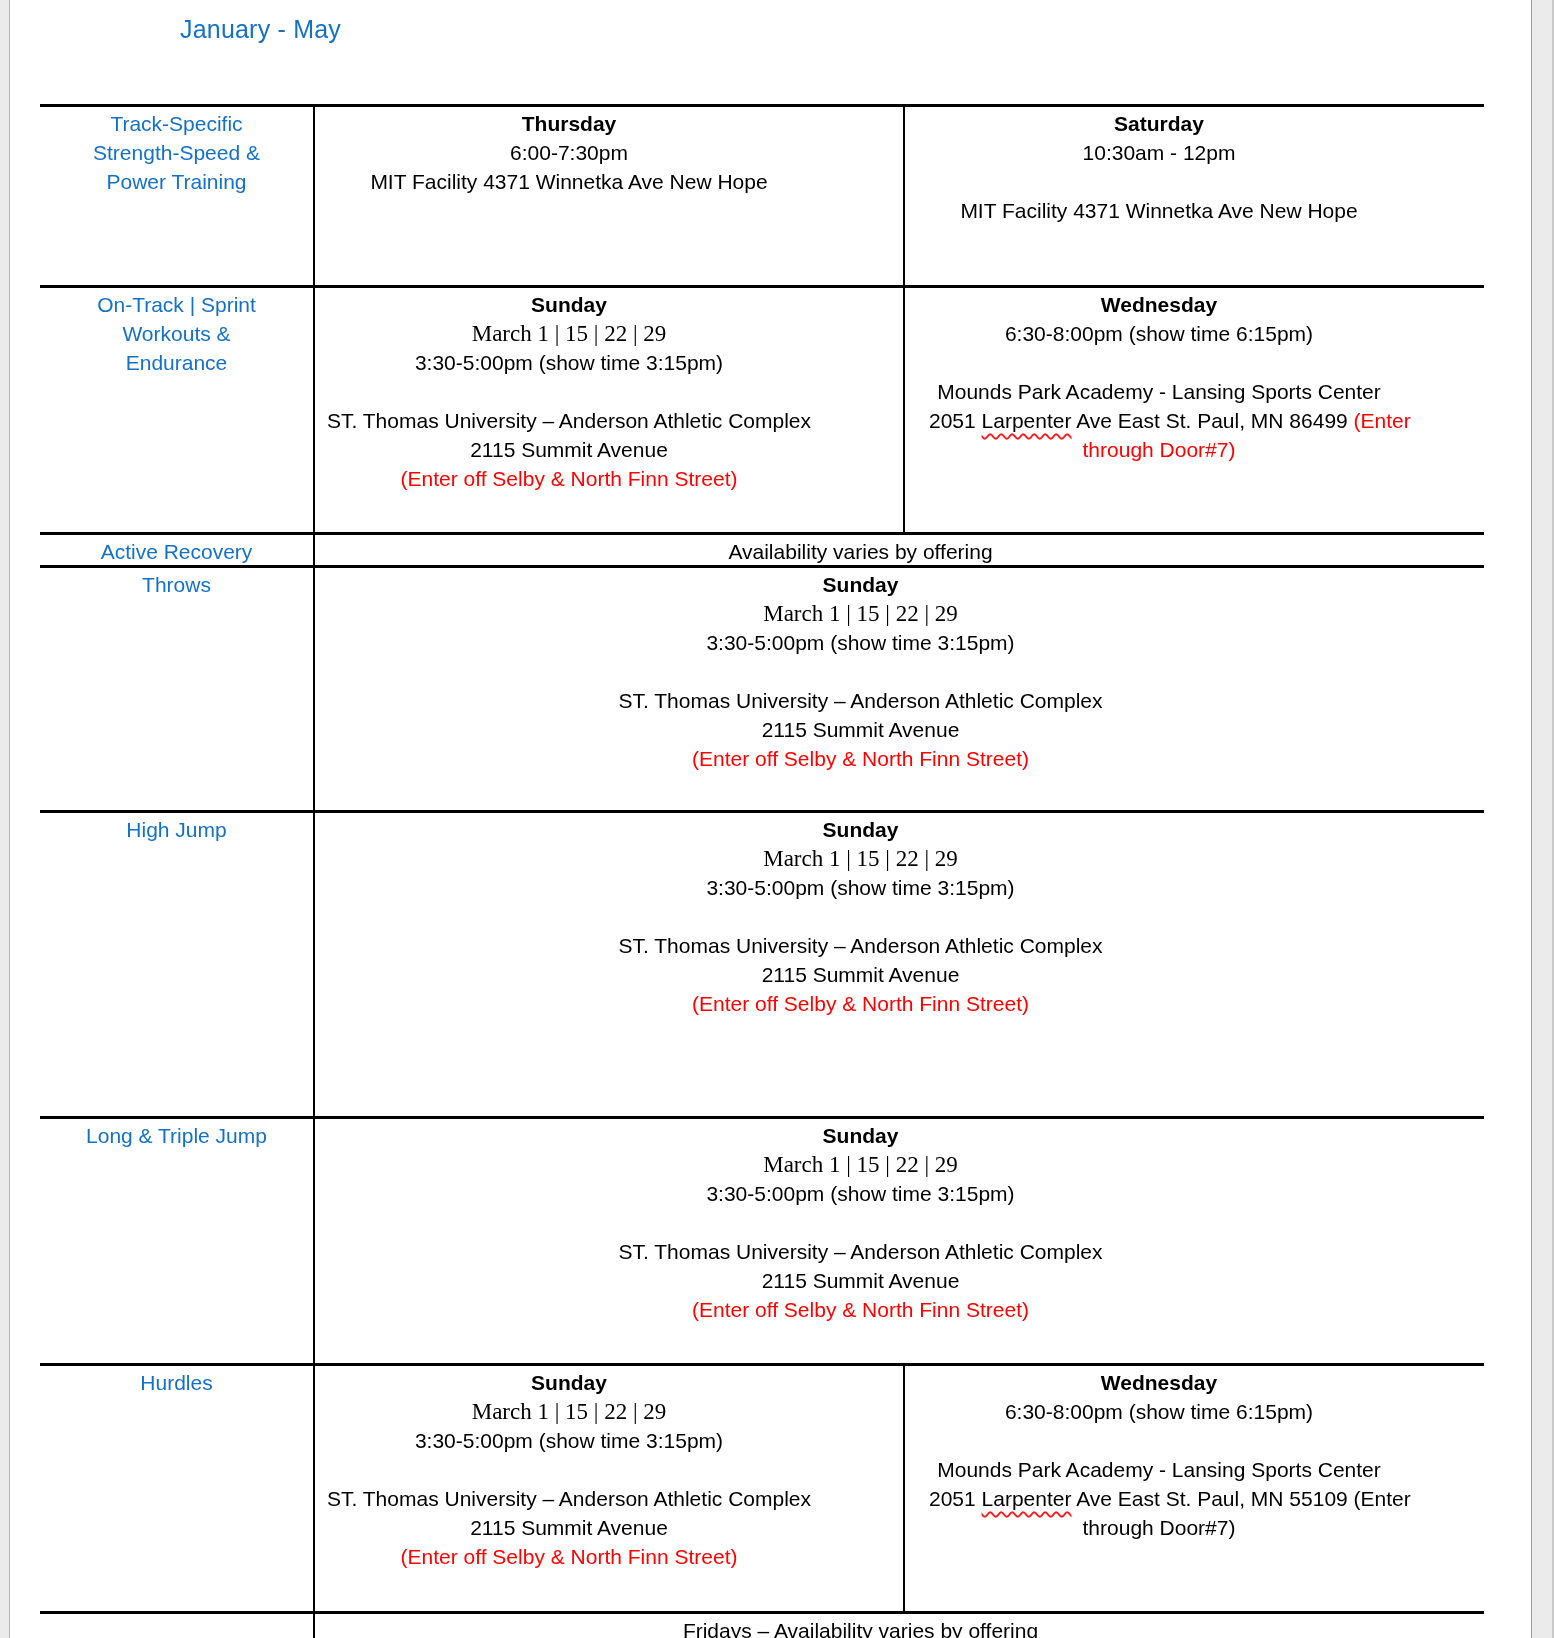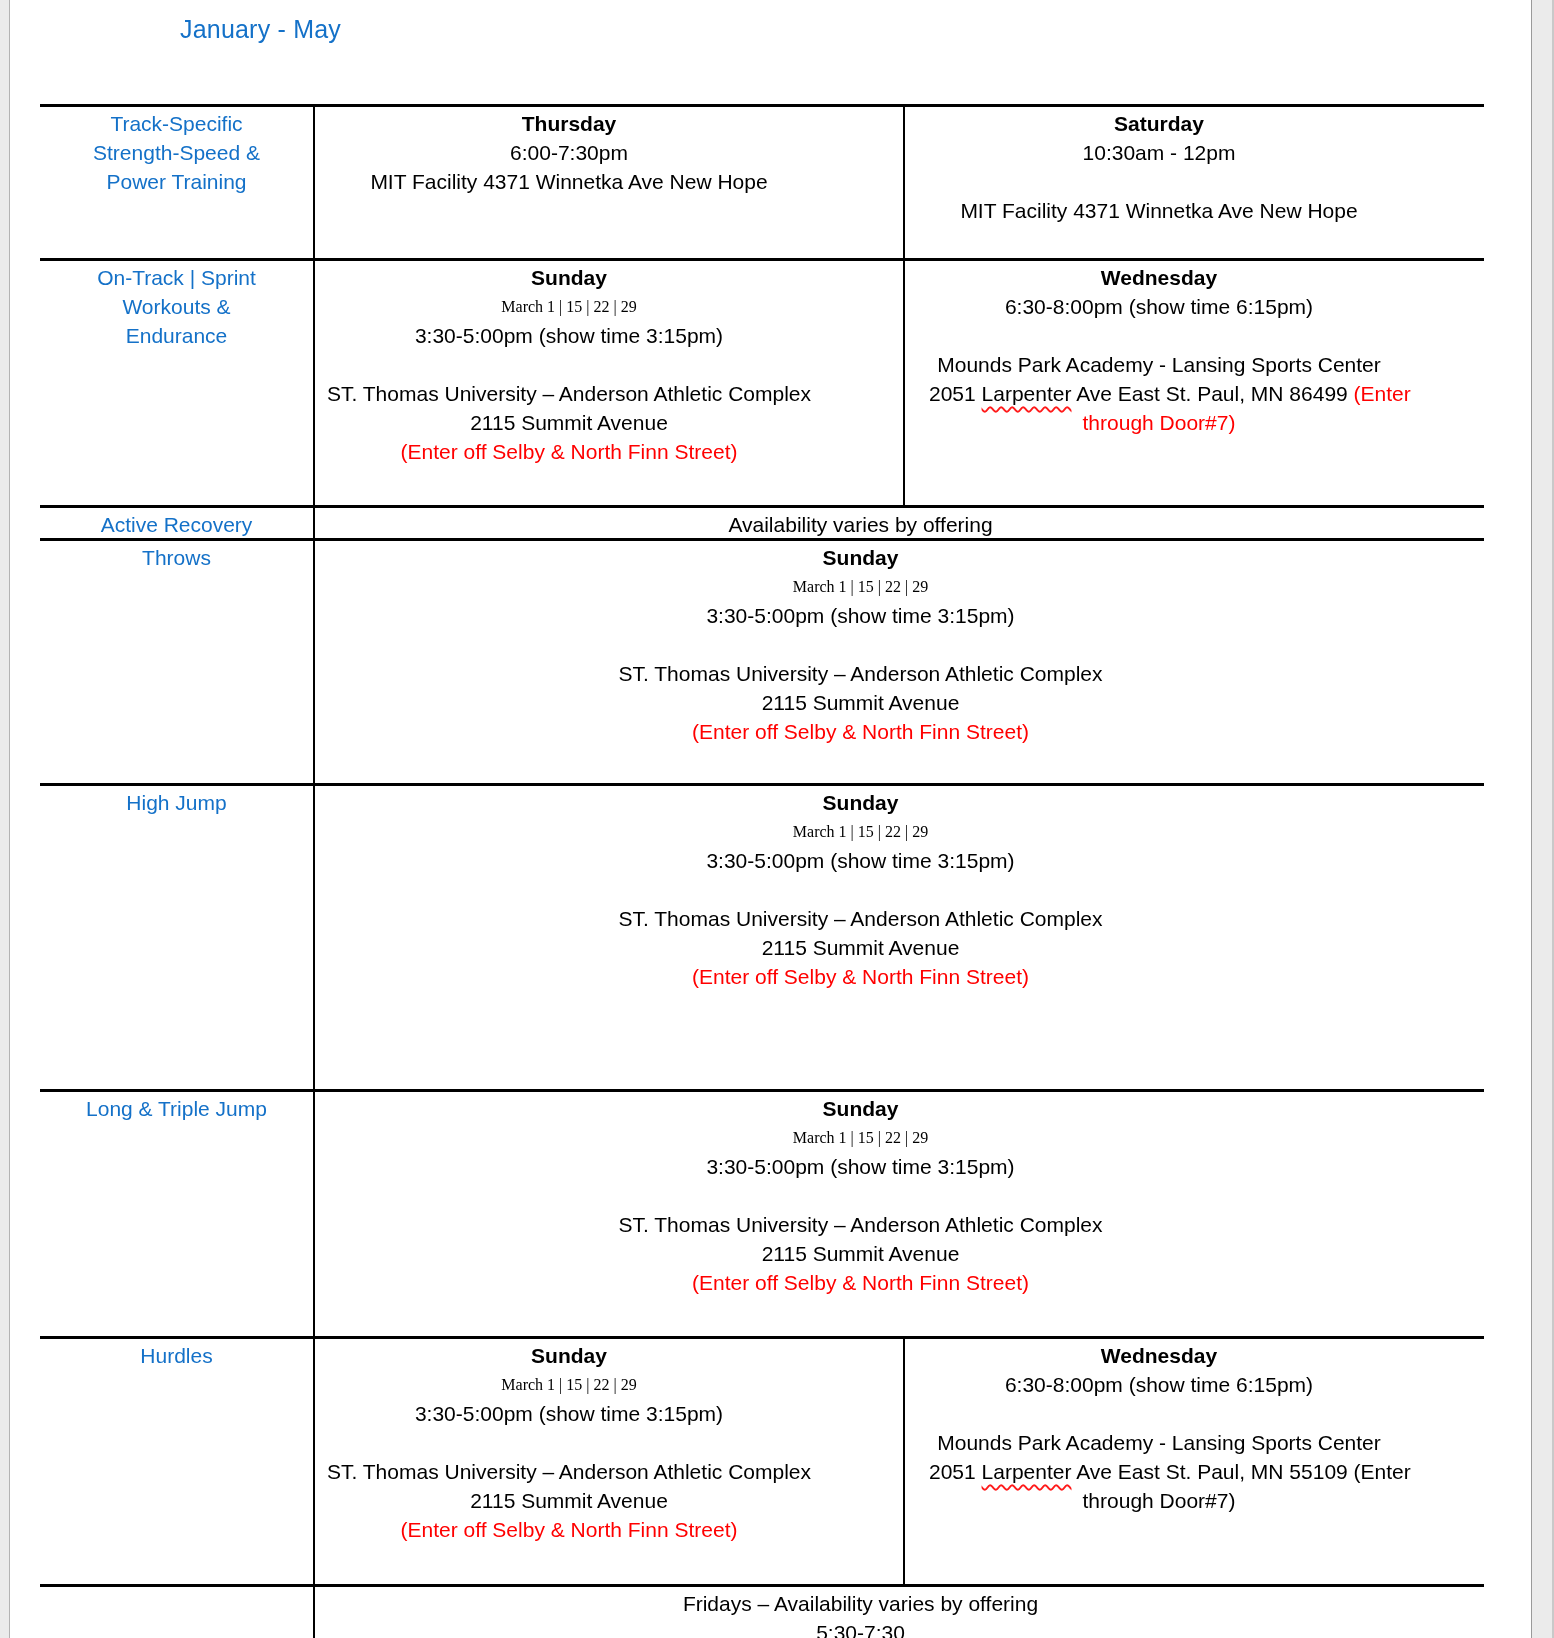--- a/index.html
+++ b/index.html
@@ -9,39 +9,39 @@
   }
   .edge{position:absolute;top:0;height:1638px;background:#ebebeb;}
   .edge.left{left:0;width:9px;border-right:1px solid #b3b3b3;}
   .edge.right{right:0;width:20px;border-left:1px solid #9a9a9a;border-right:2px solid #c9c9c9;}
   .doc-title{
     position:absolute;left:180px;top:14px;font-size:25px;line-height:30px;
     color:#1471C8;letter-spacing:.2px;
   }
   .schedule{position:absolute;left:40px;top:104px;width:1444px;}
   .t-row{display:flex;border-top:3px solid #000;box-sizing:border-box;position:relative;}
-  .row-0{height:154px}
+  .row-0{height:181px}
   .row-1{height:247px}
   .row-2{height:33px}
   .row-3{height:245px}
   .row-4{height:306px}
   .row-5{height:247px}
   .row-6{height:248px}
   .row-7{height:111px}
   .cell{box-sizing:border-box;text-align:center;font-size:21px;line-height:29px;padding-top:2px;}
   .label-cell{
     width:275px;border-right:2px solid #000;color:#1471C8;
   }
   .row-7 .label-cell{border-right:none;margin-top:48px;}
   .col2{width:590px;border-right:2px solid #000;padding-right:80px;}
   .col3{width:579px;padding-right:95px;padding-left:24px;}
   .colfull{width:1169px;padding-right:78px;}
   .line{white-space:nowrap;}
   .line-day{font-weight:700;}
-  .line-dates{font-family:"Liberation Serif", serif;font-size:16px;}
+  .line-dates{font-family:"Liberation Serif", serif;font-size:23px;}
   .line-blank{height:29px;}
   .line-red, .seg-red{color:#FF0000;}
   .seg-wavy{
     text-decoration-line:underline;text-decoration-style:wavy;
     text-decoration-color:#ff1a1a;text-decoration-thickness:2px;text-underline-offset:5px;
   }
   .row7-divider{position:absolute;left:273px;top:0;width:2px;height:88px;background:#000;}
 </style>
 </head>
 <body>

